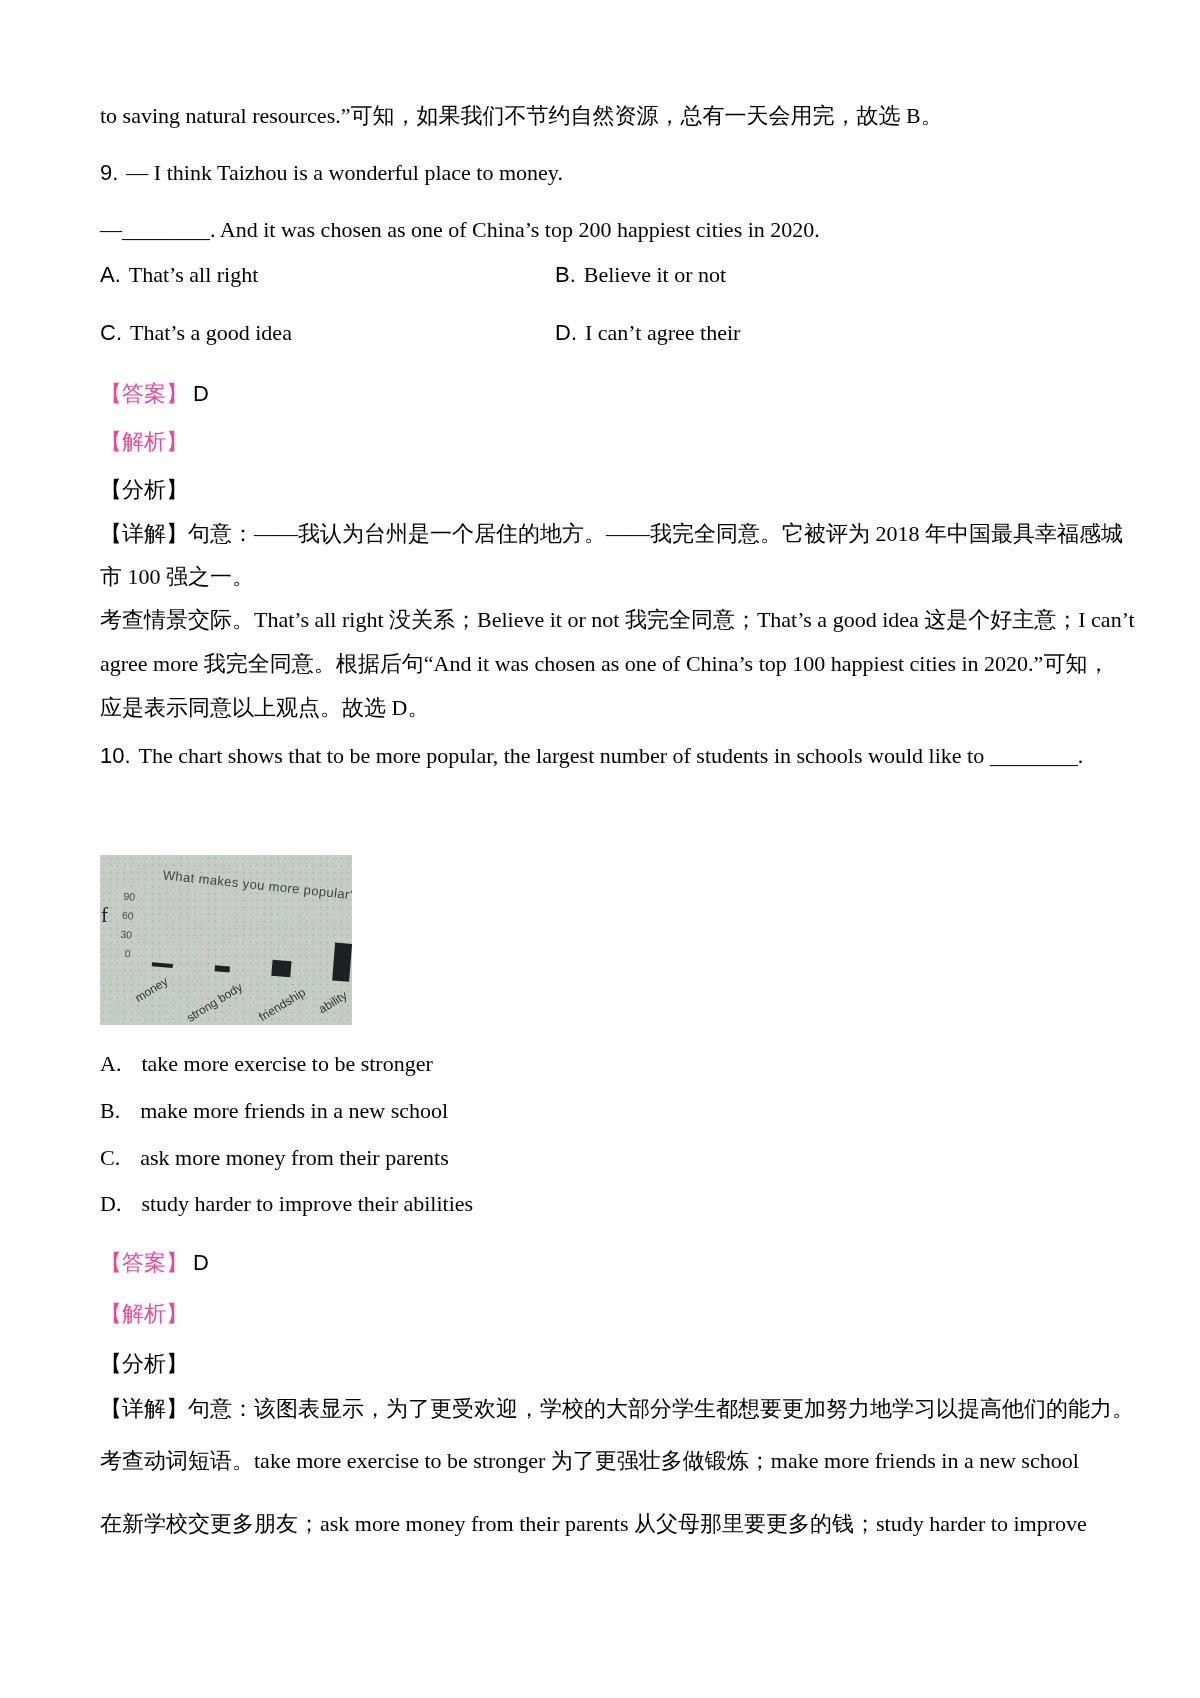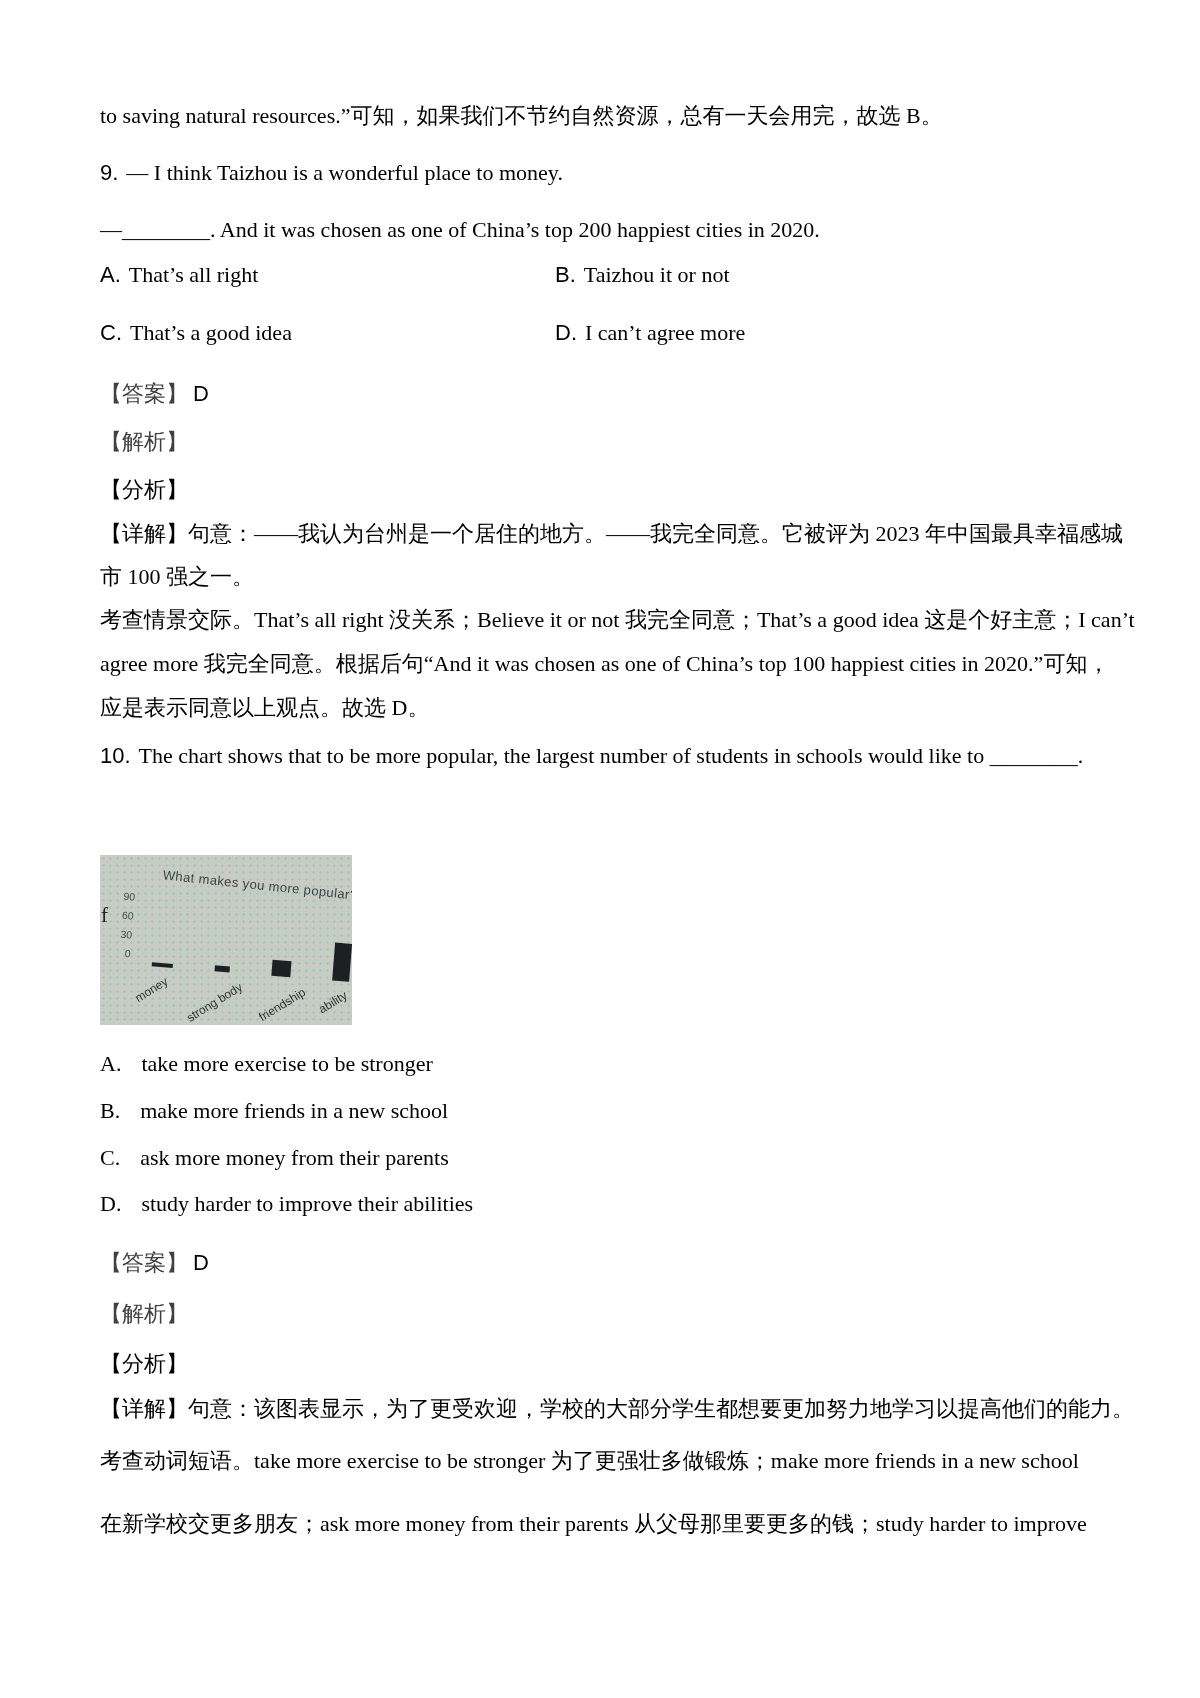--- a/index.html
+++ b/index.html
@@ -2,21 +2,21 @@
 <html><head>
 <meta charset="utf-8">
 <style>
   html,body{margin:0;padding:0;}
   body{
     width:1200px;height:1698px;position:relative;background:#ffffff;
     font-family:"Liberation Serif", serif;color:#000;overflow:hidden;
   }
   .line{position:absolute;left:100px;width:1010px;font-size:22px;line-height:26px;white-space:nowrap;}
   .sans{font-family:Liberation Serif, serif;}
-  .tag{color:#404040;}
+  .tag{color:#ec4899;}
   .ansletter{font-family:"Liberation Sans", sans-serif;margin-left:5px;}
   .qnum{font-family:"Liberation Sans", sans-serif;margin-right:8px;}
   .optletter{font-family:"Liberation Sans", sans-serif;margin-right:8px;}
   .optletter-serif{font-family:"Liberation Serif", serif;margin-right:20px;}
   .col2{position:absolute;left:455px;}
   
   .photo{
     position:absolute;left:100px;top:855px;width:252px;height:170px;overflow:hidden;
     background-color:#c7ccc5;
     background-image:
@@ -53,36 +53,36 @@
 
 <div class="line sans" style="top:103px">to saving natural resources.”可知，如果我们不节约自然资源，总有一天会用完，故选 B。</div>
 
 <div class="line" style="top:160px">
   <span class="qnum">9.</span><span>— I think Taizhou is a wonderful place to money.</span>
 </div>
 <div class="line" style="top:217px">—________. And it was chosen as one of China’s top 200 happiest cities in 2020.</div>
 
 <div class="line" style="top:262px">
   <span><span class="optletter">A.</span><span>That’s all right</span></span>
-  <span class="col2"><span class="optletter">B.</span><span>Taizhou it or not</span></span>
+  <span class="col2"><span class="optletter">B.</span><span>Believe it or not</span></span>
 </div>
 <div class="line" style="top:320px">
   <span><span class="optletter">C.</span><span>That’s a good idea</span></span>
-  <span class="col2"><span class="optletter">D.</span><span>I can’t agree more</span></span>
+  <span class="col2"><span class="optletter">D.</span><span>I can’t agree their</span></span>
 </div>
 
 <div class="line" style="top:381px">
   <span class="tag">【答案】</span><span class="ansletter">D</span>
 </div>
 <div class="line" style="top:429px">
   <span class="tag">【解析】</span>
 </div>
 <div class="line" style="top:477px">【分析】</div>
 
-<div class="line" style="top:521px">【详解】句意：——我认为台州是一个居住的地方。——我完全同意。它被评为 2023 年中国最具幸福感城</div>
+<div class="line" style="top:521px">【详解】句意：——我认为台州是一个居住的地方。——我完全同意。它被评为 2018 年中国最具幸福感城</div>
 <div class="line" style="top:564px">市 100 强之一。</div>
 <div class="line" style="top:607px">考查情景交际。That’s all right 没关系；Believe it or not 我完全同意；That’s a good idea 这是个好主意；I can’t</div>
 <div class="line" style="top:651px">agree more 我完全同意。根据后句“And it was chosen as one of China’s top 100 happiest cities in 2020.”可知，</div>
 <div class="line" style="top:695px">应是表示同意以上观点。故选 D。</div>
 
 <div class="line" style="top:743px">
   <span class="qnum">10.</span><span>The chart shows that to be more popular, the largest number of students in schools would like to ________.</span>
 </div>
 
 <div class="photo">

